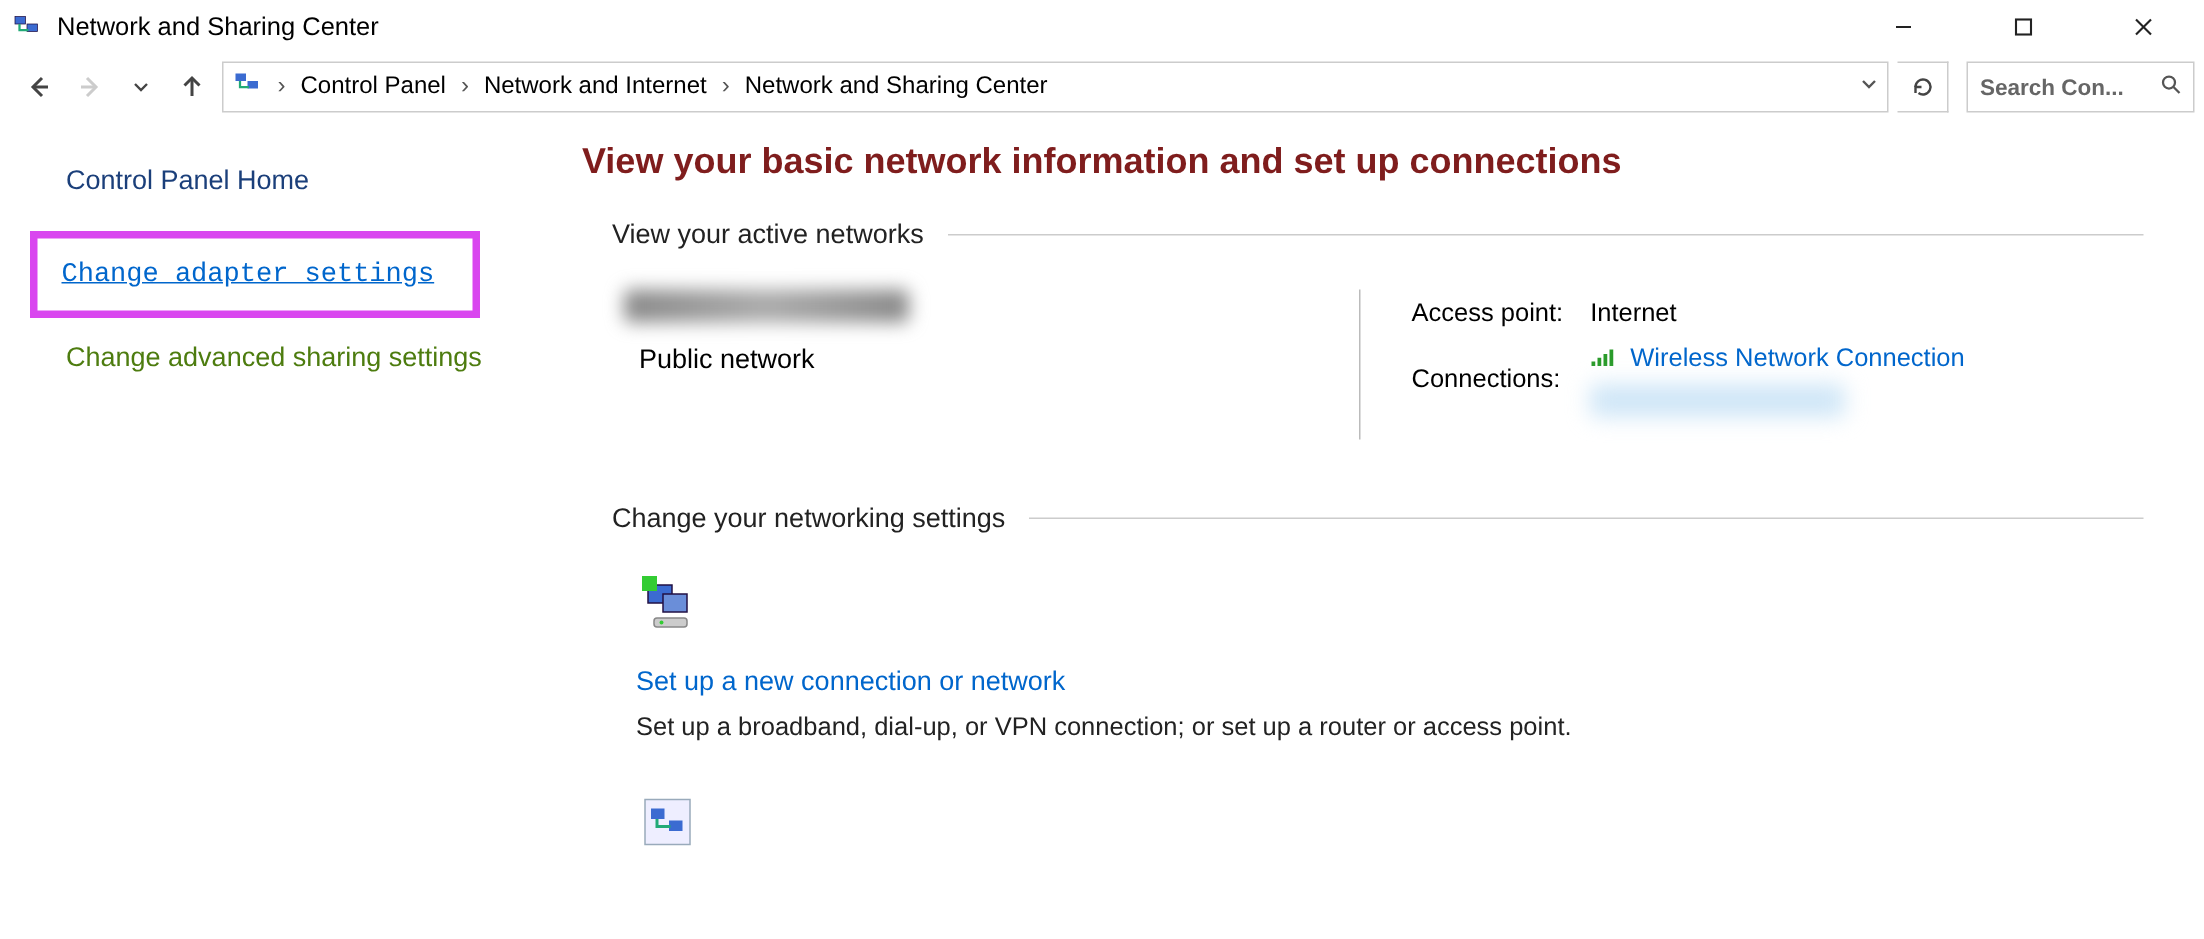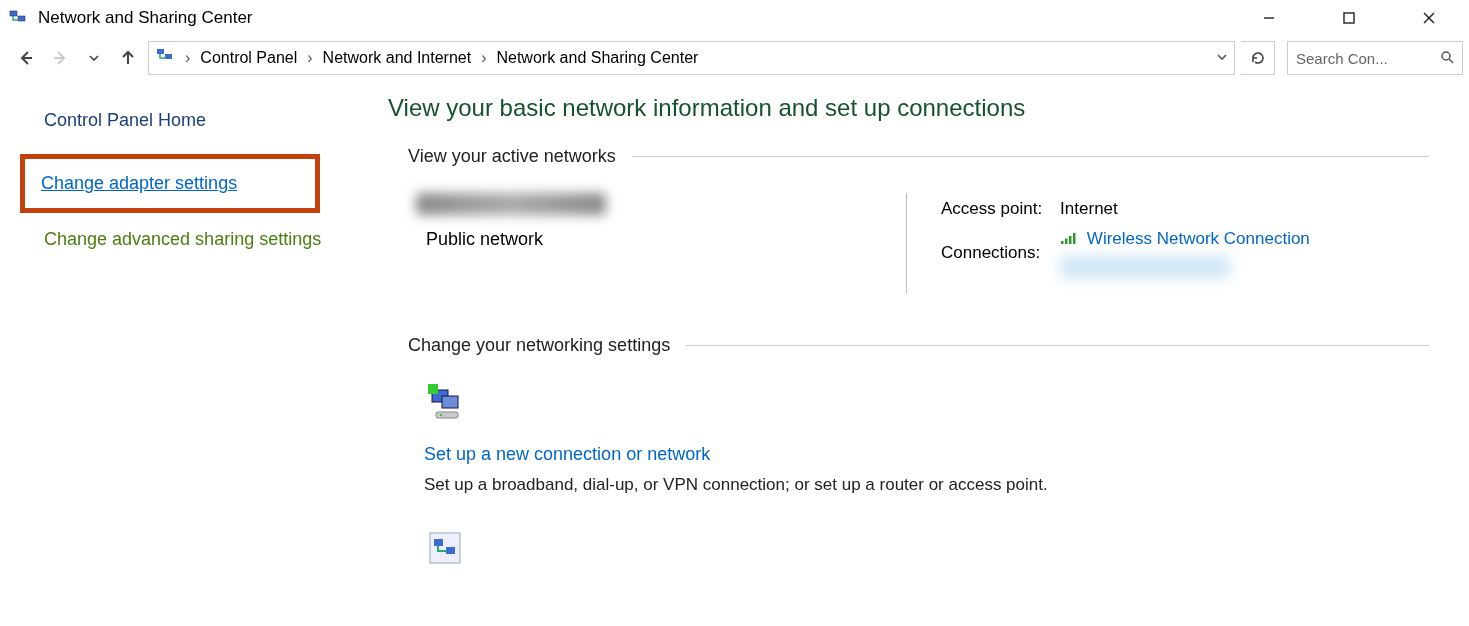--- a/index.html
+++ b/index.html
@@ -67,66 +67,68 @@
     .addressbar .crumb { white-space: nowrap; }
     .addressbar .spacer { flex:1; }
     .addressbar .dropdown-chevron { color:#555; margin-left:4px; }
     .refreshbtn {
       width: 34px; height:34px;
       border:1px solid #ccc; border-left:none;
       display:flex;align-items:center;justify-content:center;
       color:#444;
     }
     .searchbox {
-      width: 176px; height:34px;
+      width: 152px; height:34px;
       border:1px solid #ccc;
       margin-left: 6px;
       display:flex; align-items:center;
       padding: 0 8px;
       color:#666;
       font-size:15px;
       gap:6px;
+      font-weight:bold;
     }
     .searchbox .placeholder { flex:1; overflow:hidden; text-overflow:ellipsis; white-space:nowrap; }
 
     
     .body {
       display:flex;
       padding-top: 10px;
     }
     .sidebar {
       width: 360px;
       padding: 18px 30px 0 44px;
     }
     .sidebar .item {
       font-size: 18px;
       color:#4d7c0f;
       margin-bottom: 22px;
       line-height:1.35;
     }
     .sidebar .item.home { color:#1b3f7a; font-size:18px; }
     .highlight-box {
-      border: 5px solid #c2410c;
+      border: 5px solid #d946ef;
       padding: 14px 16px;
       margin: 0 -20px 14px -24px;
       width: 300px;
+      font-family: Liberation Mono, monospace;
     }
     .highlight-box .link {
       color:#0066cc;
       text-decoration: underline;
       font-size:18px;
     }
 
     .main {
       flex:1;
       padding: 4px 40px 0 28px;
     }
     .main h1 {
-      color:#14532d;
-      font-weight: 400;
+      color:#7f1d1d;
+      font-weight: 700;
       font-size: 24px;
       margin-bottom: 24px;
     }
     .section-header {
       display:flex; align-items:center;
       margin: 18px 0 16px 0;
     }
     .section-header .label {
       font-size:18px; color:#222;
       white-space:nowrap; padding-right:16px;margin-left:20px;

